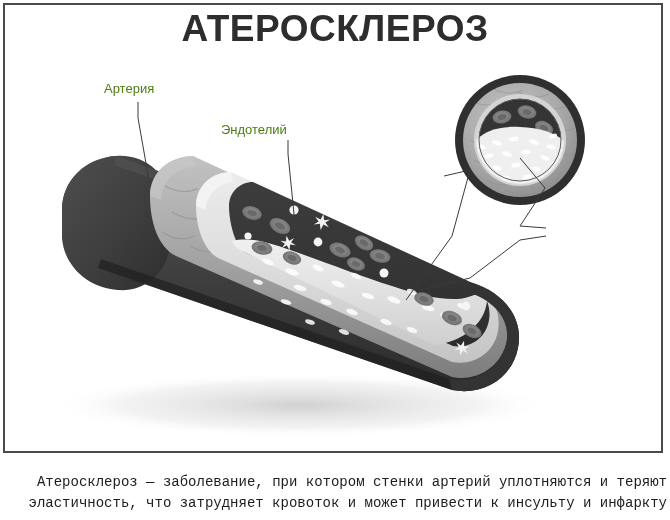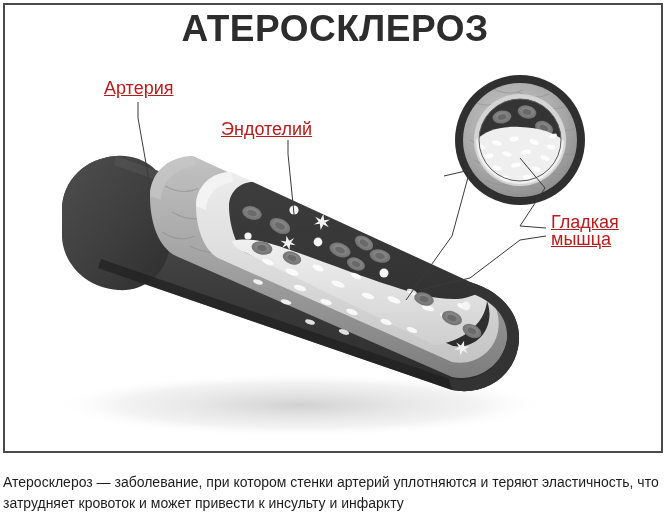--- a/index.html
+++ b/index.html
@@ -47,38 +47,37 @@
     font-size: 37px;
     font-weight: bold;
     letter-spacing: 0.5px;
     color: #2d2d2d;
     line-height: 42px;
     white-space: nowrap;
   }
   .lbl {
     position: absolute;
     font-family: "Liberation Sans", sans-serif;
-    font-size: 18px;
+    font-size: 13px;
     font-weight: normal;
-    color: #b91c1c;
+    color: #4d7c0f;
     line-height: 17px;
     white-space: pre-line;
-    text-decoration: underline;
   }
   .lbl-artery   { left: 104px; top: 80px; }
   .lbl-endo     { left: 221px; top: 121px; }
   .lbl-plaque   { left: 250px; top: 163px; width: 190px; text-align: right; }
   .lbl-muscle   { left: 551px; top: 214px; width: 110px; text-align: left; }
   .caption {
     position: absolute;
     left: 3px;
     top: 472px;
     width: 664px;
-    text-align: left;
-    font-family: Liberation Sans, sans-serif;
+    text-align: right;
+    font-family: Liberation Mono, monospace;
     font-size: 14px;
     color: #1d1d1d;
     line-height: 21px;
   }
 </style>
 </head>
 <body>
 
 <div id="poster">
 
@@ -413,18 +412,16 @@
       <path d="M444,176 L470,170 L452,236 L406,300"></path>
       <path d="M546,228 L520,226 L545,188 L520,158"></path>
       <path d="M546,236 L520,240 L470,278 L420,290"></path>
     </g>
   </svg>
 
   <div class="title">АТЕРОСКЛЕРОЗ</div>
 
   <div class="lbl lbl-artery">Артерия</div>
   <div class="lbl lbl-endo">Эндотелий</div>
-  <div class="lbl lbl-muscle">Гладкая
-мышца</div>
 
   <div class="caption">Атеросклероз — заболевание, при котором стенки артерий уплотняются и теряют эластичность, что затрудняет кровоток и может привести к инсульту и инфаркту</div>
 
 </div>
 
 </body></html>

